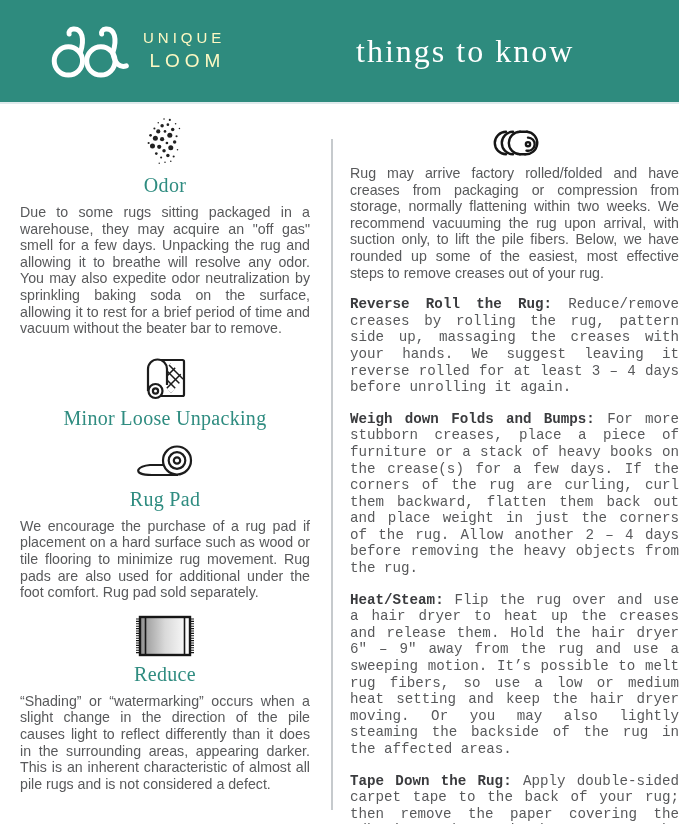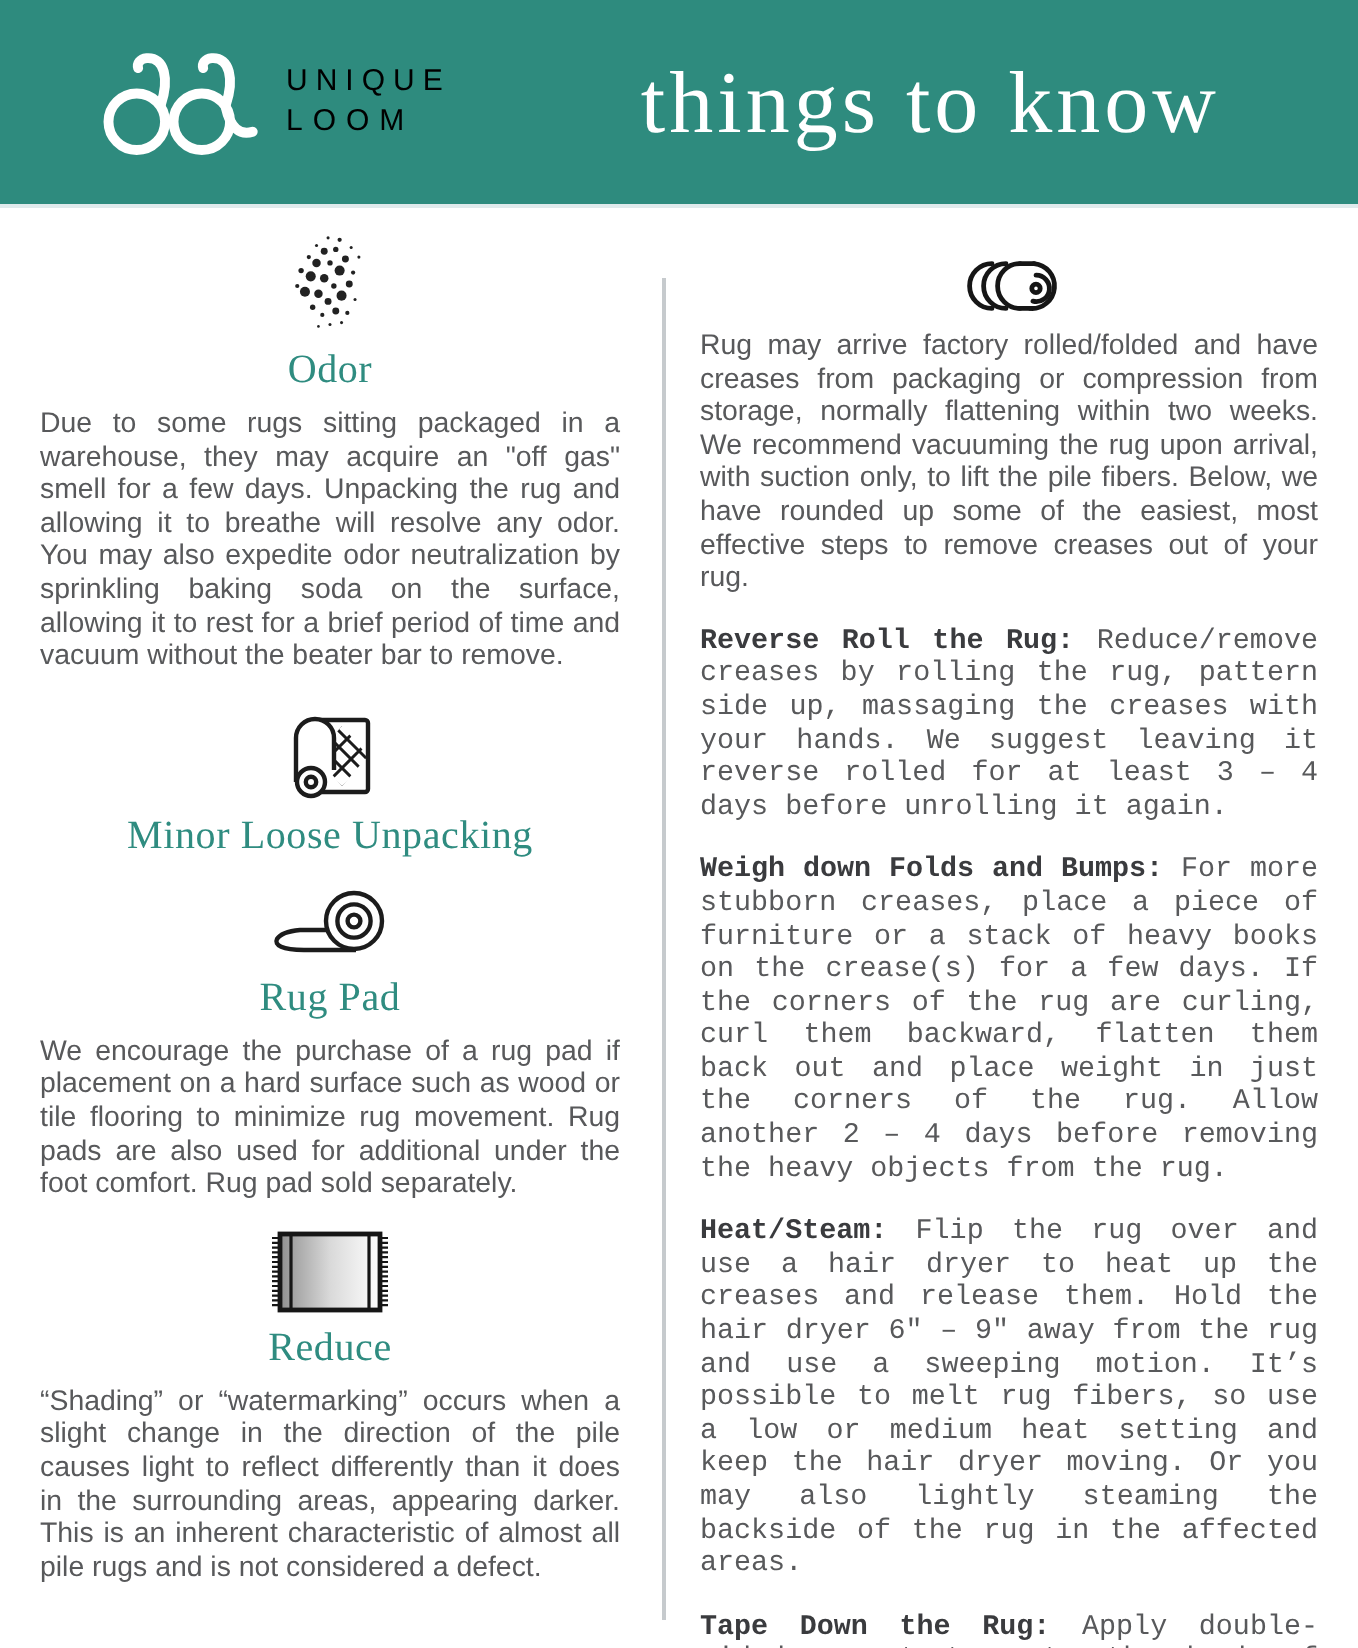--- a/index.html
+++ b/index.html
@@ -8,30 +8,30 @@
     width: 679px; height: 824px; background: #ffffff; overflow: hidden;
     font-family: "Liberation Sans", sans-serif;
   }
   
   .header {
     height: 104px; background: #2E8B7E; display: flex; align-items: center;
     border-bottom: 2px solid #dfeaec;
   }
   .brand { display: flex; align-items: center; gap: 11px; margin-left: 50px; }
   .logo-svg { width: 82px; height: 64px; display: block; }
-  .brand-text { color: #000000; text-align: left; line-height: 1.35; }
+  .brand-text { color: #fef9c3; text-align: right; line-height: 1.35; }
   .brand-l1 { display: block; font-size: 15px; letter-spacing: 4px; }
-  .brand-l2 { display: block; font-size: 15px; letter-spacing: 5px; }
+  .brand-l2 { display: block; font-size: 19px; letter-spacing: 5px; }
   .title {
     flex: 1; text-align: center; margin: 0; padding-left: 26px;
     color: #ffffff; font-family: "Liberation Serif", serif; font-weight: 400;
-    font-size: 44px; letter-spacing: 2px;
+    font-size: 32px; letter-spacing: 2px;
   }
   
-  .content { display: flex; padding: 13px 20px 0 20px; height: 718px; }
+  .content { display: flex; padding: 13px 0 0 20px; height: 718px; }
   .col-left  { width: 290px; }
   .divider   { width: 2px; background: #c6cacd; margin: 22px 17px 12px 21px; }
   .col-right { flex: 1; }
   .sec { text-align: center; }
   .sec + .sec { margin-top: 13px; }
   .icon-wrap { display: flex; justify-content: center; align-items: flex-end; }
   h2.heading {
     font-family: "Liberation Serif", serif; font-weight: 500; color: #2F8C80;
     font-size: 20px; margin: 5px 0 7px; letter-spacing: .3px;
   }

